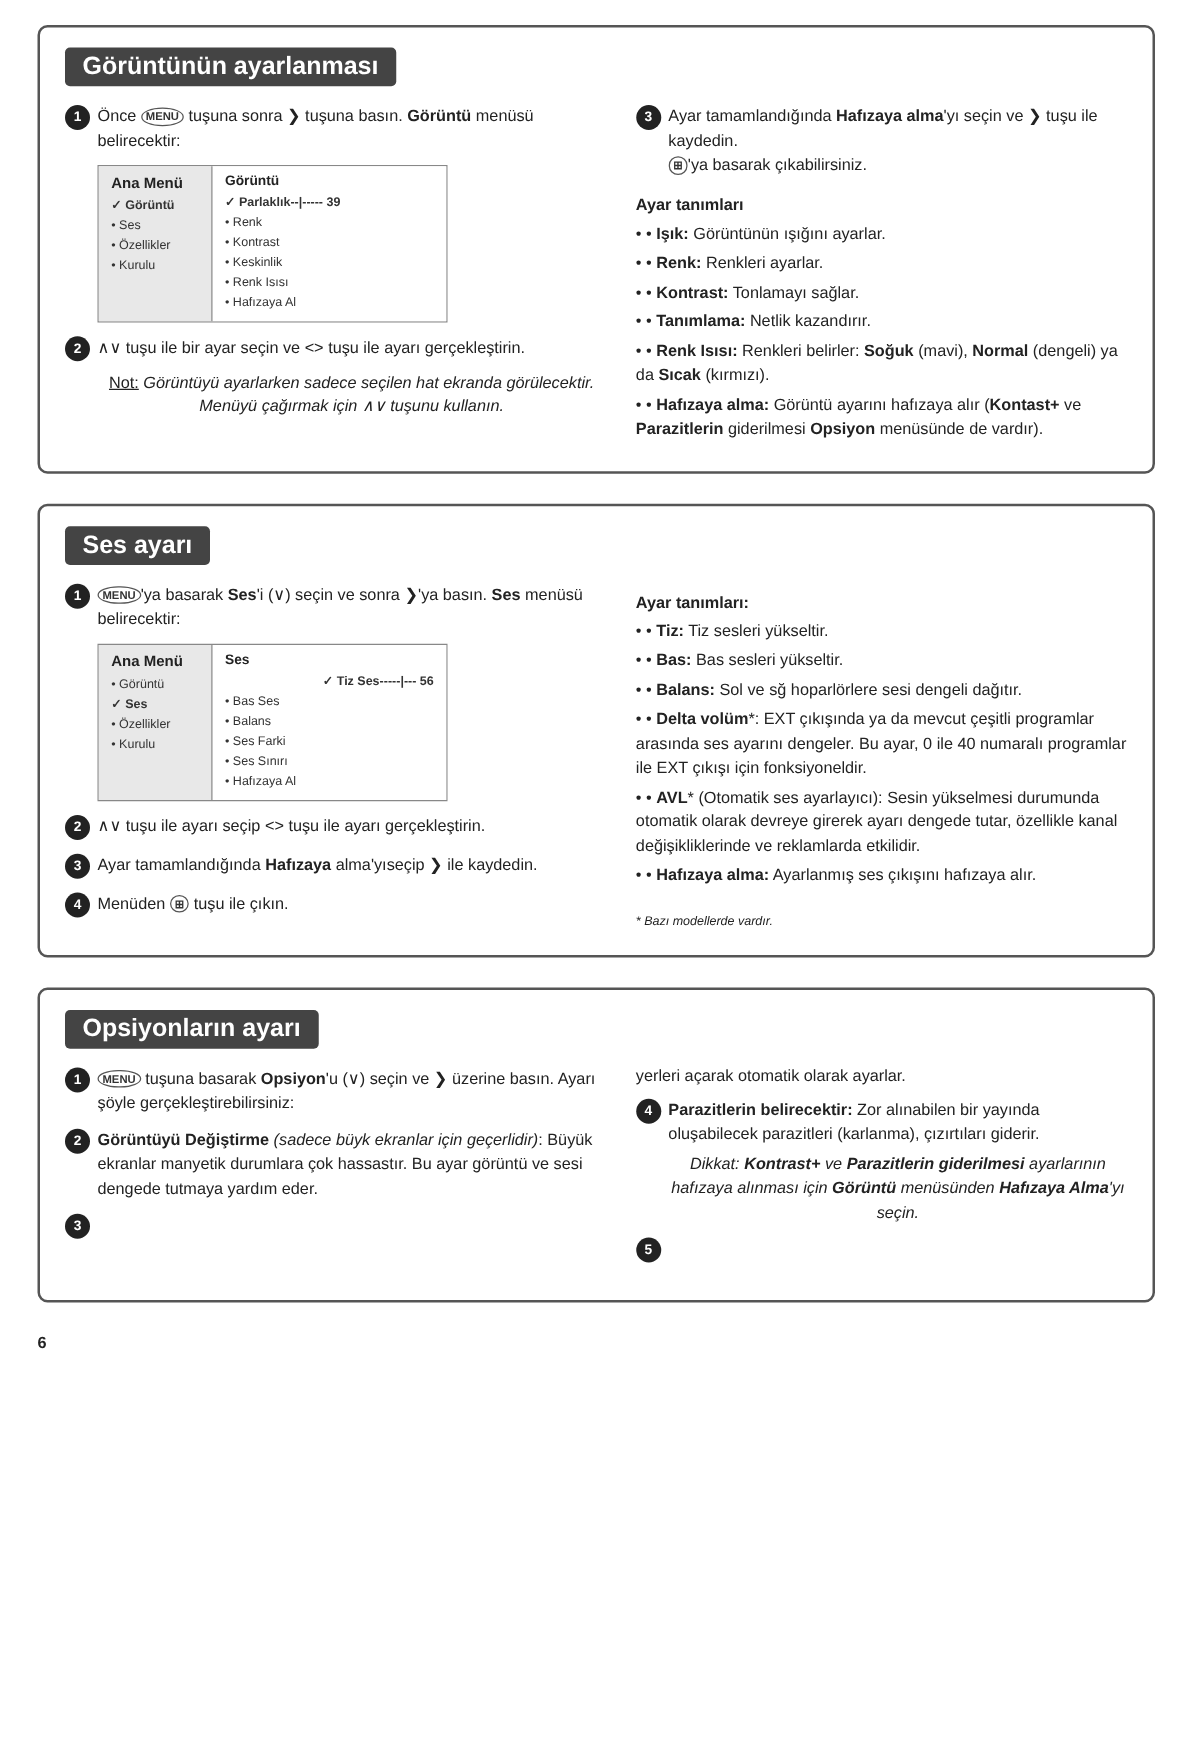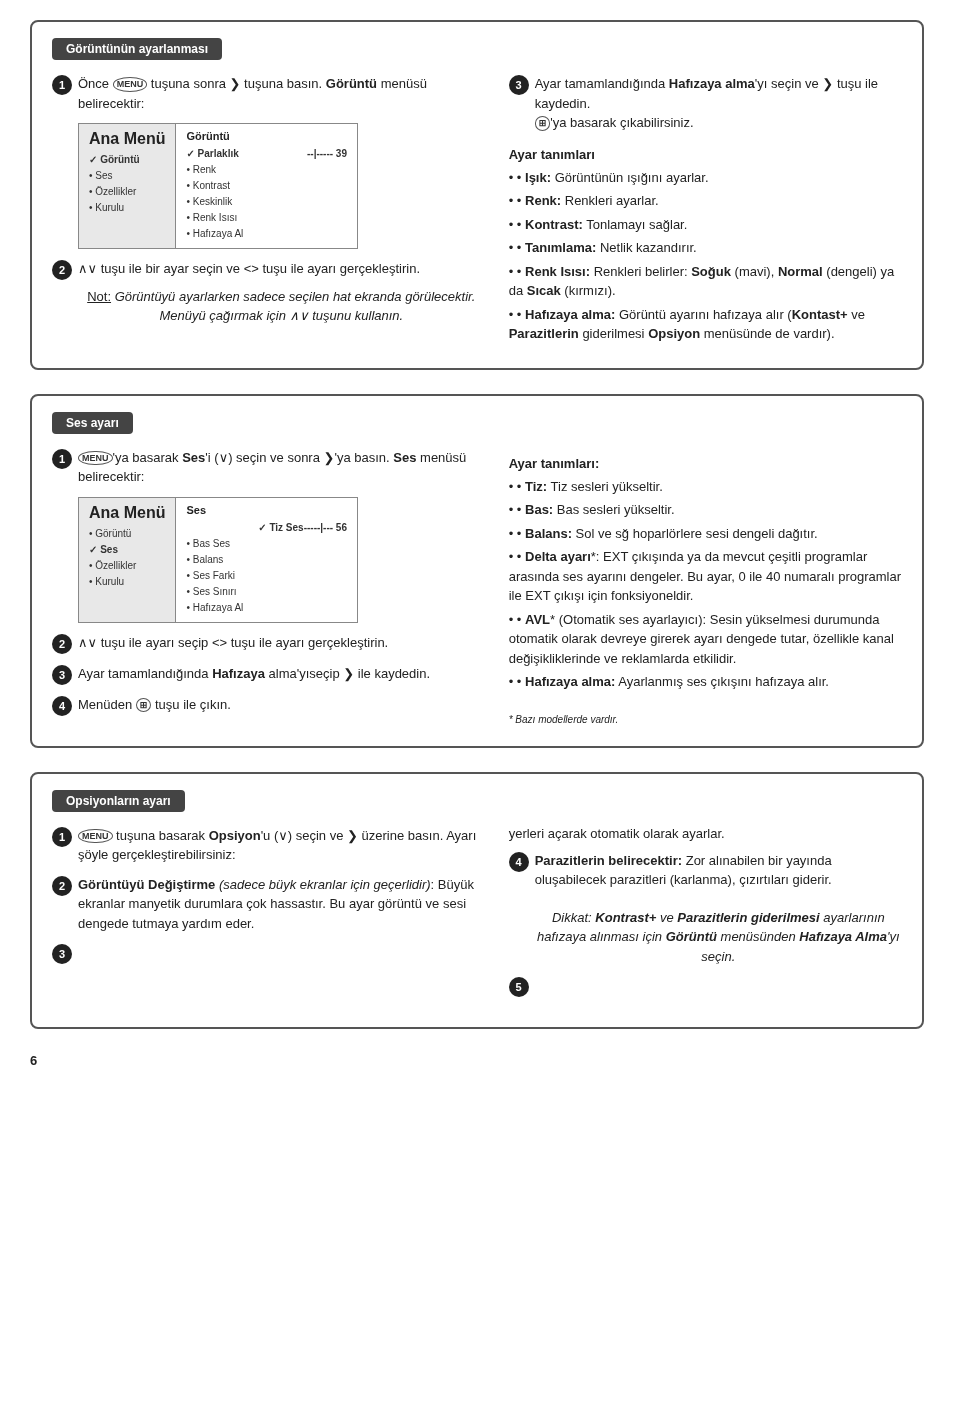--- a/index.html
+++ b/index.html
@@ -20,21 +20,21 @@
       margin-bottom: 24px;
       padding: 16px 20px 20px 20px;
       position: relative;
     }
 
     .section-title {
       display: inline-block;
       background: #444;
       color: #fff;
       font-weight: bold;
-      font-size: 12px;
+      font-size: 20px;
       padding: 4px 14px;
       border-radius: 4px;
       margin-bottom: 14px;
     }
 
     
     .two-col {
       display: flex;
       gap: 24px;
     }
@@ -80,21 +80,21 @@
       font-size: 11px;
     }
     .menu-left {
       background: #e8e8e8;
       padding: 6px 10px;
       min-width: 90px;
     }
     .menu-left .menu-title {
       font-weight: bold;
       margin-bottom: 4px;
-      font-size: 16px;
+      font-size: 12px;
     }
     .menu-left .menu-item {
       font-size: 10px;
       color: #333;
       line-height: 1.6;
     }
     .menu-left .menu-item.selected {
       font-weight: bold;
     }
     .menu-right {
@@ -209,21 +209,21 @@
       <div class="menu-box">
         <div class="menu-left">
           <div class="menu-title">Ana Menü</div>
           <div class="menu-item selected">✓ Görüntü</div>
           <div class="menu-item">• Ses</div>
           <div class="menu-item">• Özellikler</div>
           <div class="menu-item">• Kurulu</div>
         </div>
         <div class="menu-right">
           <div class="menu-title">Görüntü</div>
-          <div class="menu-item selected" style="display:flex;justify-content:space-between;">
+          <div class="menu-item selected" style="display:flex;justify-content:flex-start;">
               <span>✓ Parlaklık</span>
               <span class="val">--|----- 39</span>
             </div>
           <div class="menu-item">• Renk</div>
           <div class="menu-item">• Kontrast</div>
           <div class="menu-item">• Keskinlik</div>
           <div class="menu-item">• Renk Isısı</div>
           <div class="menu-item">• Hafızaya Al</div>
         </div>
       </div>
@@ -318,21 +318,21 @@
         </div>
       </div>
     </div>
 
     <div class="col-right">
       <div class="def-heading">Ayar tanımları:</div>
       <ul class="bullet-list">
         <li>• <b>Tiz:</b> Tiz sesleri yükseltir.</li>
         <li>• <b>Bas:</b> Bas sesleri yükseltir.</li>
         <li>• <b>Balans:</b> Sol ve sğ hoparlörlere sesi dengeli dağıtır.</li>
-        <li>• <b>Delta ayarı</b>*: EXT çıkışında ya da mevcut çeşitli programlar arasında ses ayarını dengeler. Bu ayar, 0 ile 40 numaralı programlar ile EXT çıkışı için fonksiyoneldir.</li>
+        <li>• <b>Delta volüm</b>*: EXT çıkışında ya da mevcut çeşitli programlar arasında ses ayarını dengeler. Bu ayar, 0 ile 40 numaralı programlar ile EXT çıkışı için fonksiyoneldir.</li>
         <li>• <b>AVL</b>* (Otomatik ses ayarlayıcı): Sesin yükselmesi durumunda otomatik olarak devreye girerek ayarı dengede tutar, özellikle kanal değişikliklerinde ve reklamlarda etkilidir.</li>
         <li>• <b>Hafızaya alma:</b> Ayarlanmış ses çıkışını hafızaya alır.</li>
       </ul>
       <div class="footnote">* Bazı modellerde vardır.</div>
     </div>
   </div>
 </div>
 
 <div class="section">
   <div class="section-title">Opsiyonların ayarı</div>
@@ -359,21 +359,21 @@
       </div>
     </div>
 
     <div class="col-right">
       <p style="margin-bottom:10px;">yerleri açarak otomatik olarak ayarlar.</p>
 
       <div class="step">
         <div class="step-num">4</div>
         <div class="step-content">
           <b>Parazitlerin belirecektir:</b> Zor alınabilen bir yayında oluşabilecek parazitleri (karlanma), çızırtıları giderir.
-          <div class="note" style="margin-top:18px;">
+          <div class="note" style="margin-top:4px;">
             <i>Dikkat:</i> <b>Kontrast+</b> ve <b>Parazitlerin giderilmesi</b> <i>ayarlarının hafızaya alınması için</i> <b>Görüntü</b> menüsünden <b>Hafızaya Alma</b>'<i>yı seçin.</i>
           </div>
         </div>
       </div>
 
       <div class="step">
         <div class="step-num">5</div>
       </div>
     </div>
   </div>

